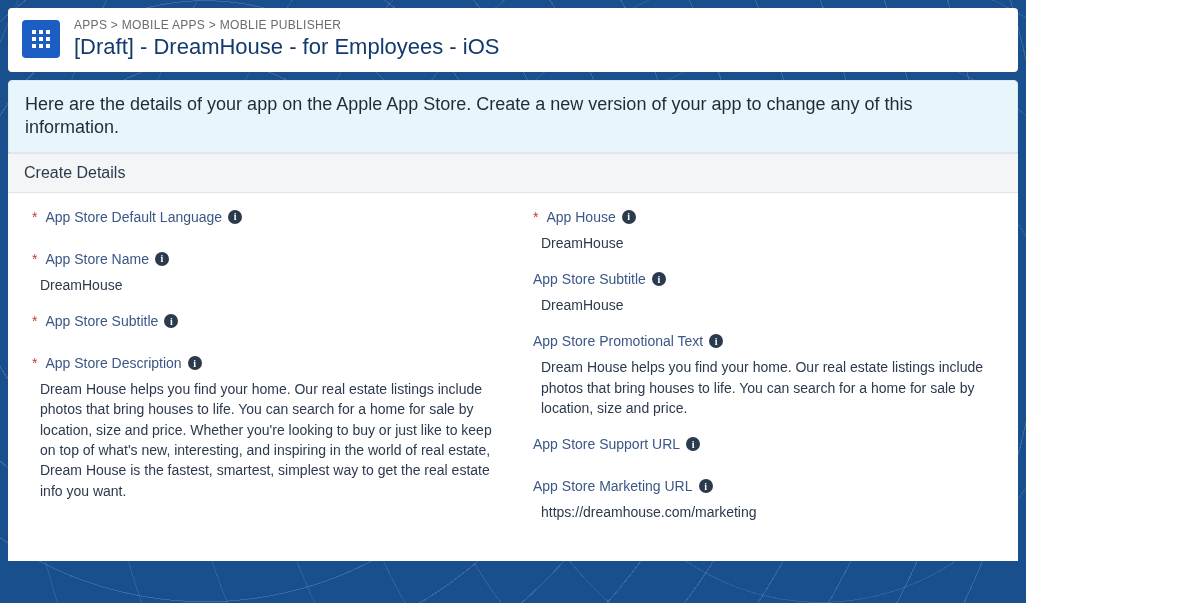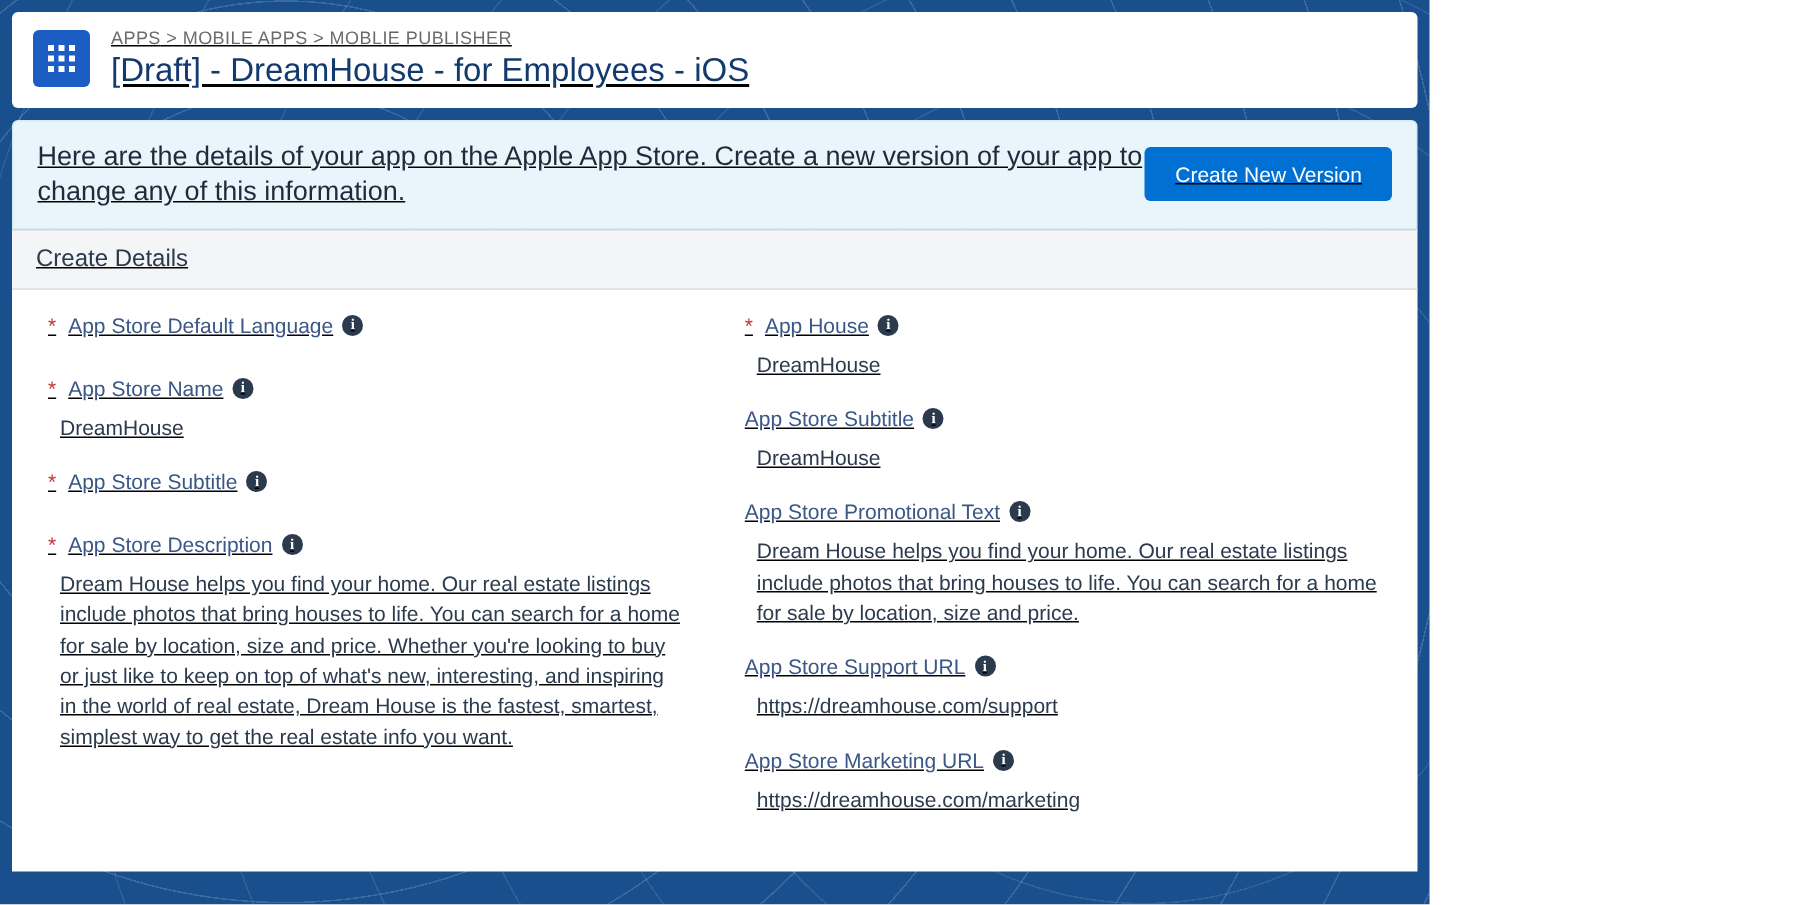--- a/index.html
+++ b/index.html
@@ -1,24 +1,23 @@
 <!DOCTYPE html>
 <html><head>
 <meta charset="utf-8">
 <style>
 * { box-sizing: border-box; margin: 0; padding: 0; }
 html, body { width: 1201px; height: 603px; font-family: "Salesforce Sans", Arial, sans-serif; background: #fff; }
 .outer {
-  width: 953px; height: 603px;
+  width: 1026px; height: 603px;
   padding: 8px;
   background: #1a4f8e;
   background-image:
     repeating-radial-gradient(circle at 20% 40%, rgba(255,255,255,0.15) 0, rgba(255,255,255,0.15) 1px, transparent 1px, transparent 60px),
     repeating-radial-gradient(circle at 80% 60%, rgba(255,255,255,0.1) 0, rgba(255,255,255,0.1) 1px, transparent 1px, transparent 80px);
-  text-decoration: underline;
 }
 .header-card {
   background: #fff;
   border-radius: 4px;
   padding: 10px 14px 12px;
   display: flex;
   align-items: center;
   gap: 14px;
 }
 .app-icon {
@@ -126,21 +125,20 @@
         <a href="#">MOBILE APPS</a>
         &gt;
         <a href="#">MOBLIE PUBLISHER</a>
       </div>
       <div class="page-title">[Draft] - DreamHouse - for Employees - iOS</div>
     </div>
   </div>
 
   <div class="banner">
     <div class="banner-text">Here are the details of your app on the Apple App Store. Create a new version of your app to change any of this information.</div>
-    <button class="btn-primary">Create New Version</button>
   </div>
 
   <div class="section-header">Create Details</div>
 
   <div class="details-body">
     <div class="col" id="left-col">
         <div class="field">
           <div class="field-label">
             <span class="req">*</span>
             <span>App Store Default Language</span>
@@ -192,21 +190,20 @@
             <span>App Store Promotional Text</span>
             <span class="info-icon">i</span>
           </div>
           <div class="field-value long">Dream House helps you find your home. Our real estate listings include photos that bring houses to life. You can search for a home for sale by location, size and price.</div>
         </div>
         <div class="field">
           <div class="field-label">
             <span>App Store Support URL</span>
             <span class="info-icon">i</span>
           </div>
-          <div class="field-value">https://dreamhouse.com/support</div>
         </div>
         <div class="field">
           <div class="field-label">
             <span>App Store Marketing URL</span>
             <span class="info-icon">i</span>
           </div>
           <div class="field-value">https://dreamhouse.com/marketing</div>
         </div>
       </div>
   </div>

